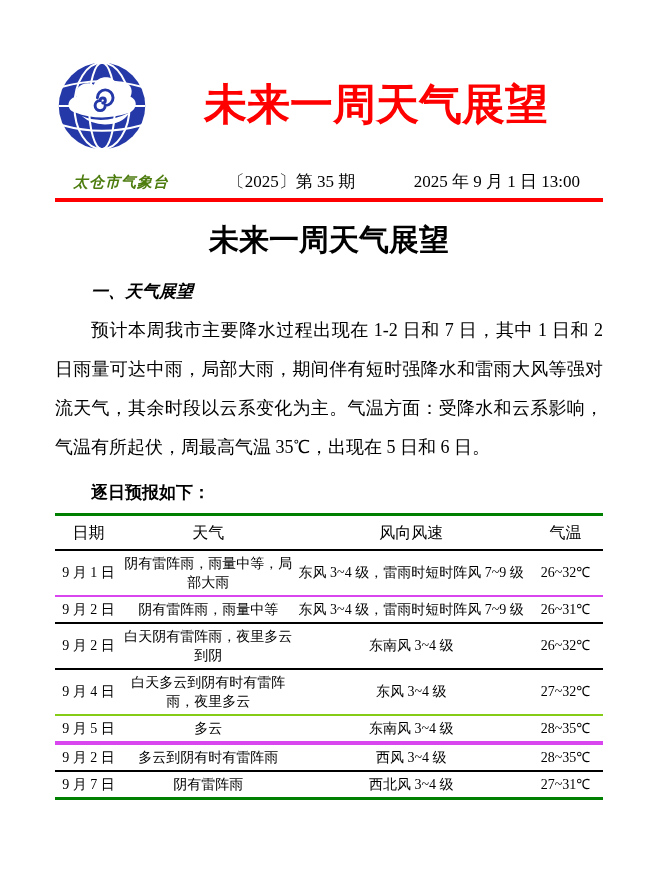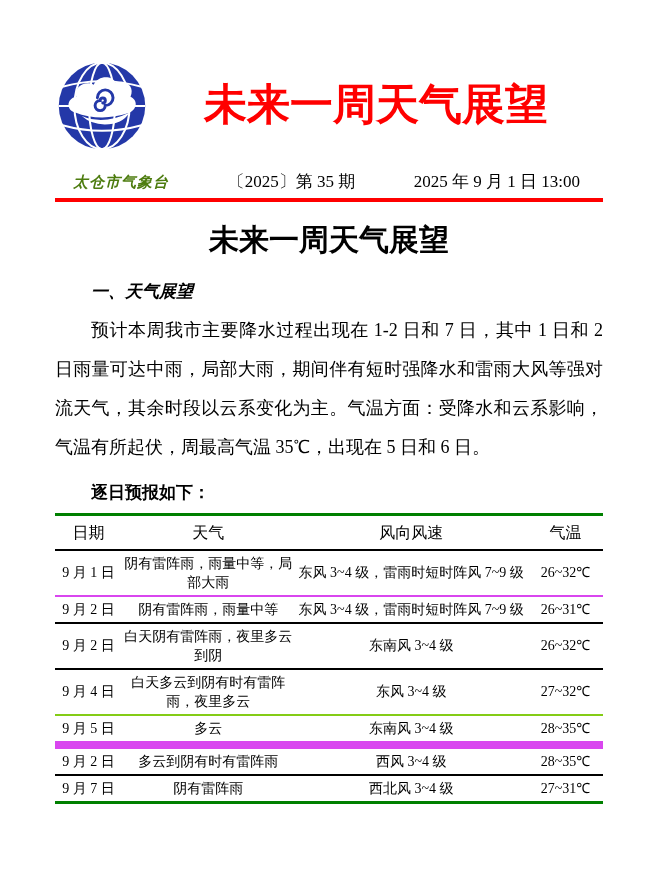--- a/index.html
+++ b/index.html
@@ -124,21 +124,21 @@
         <td>白天阴有雷阵雨，夜里多云到阴</td>
         <td class="nowrap">东南风 3~4 级</td>
         <td class="nowrap">26~32℃</td>
       </tr>
       <tr style="border-bottom:2px solid #84cc16">
         <td class="nowrap">9 月 4 日</td>
         <td>白天多云到阴有时有雷阵雨，夜里多云</td>
         <td class="nowrap">东风 3~4 级</td>
         <td class="nowrap">27~32℃</td>
       </tr>
-      <tr style="border-bottom:8px solid #d946ef">
+      <tr style="border-bottom:4px solid #d946ef">
         <td class="nowrap">9 月 5 日</td>
         <td>多云</td>
         <td class="nowrap">东南风 3~4 级</td>
         <td class="nowrap">28~35℃</td>
       </tr>
       <tr style="border-bottom:2px solid #000">
         <td class="nowrap">9 月 2 日</td>
         <td>多云到阴有时有雷阵雨</td>
         <td class="nowrap">西风 3~4 级</td>
         <td class="nowrap">28~35℃</td>

